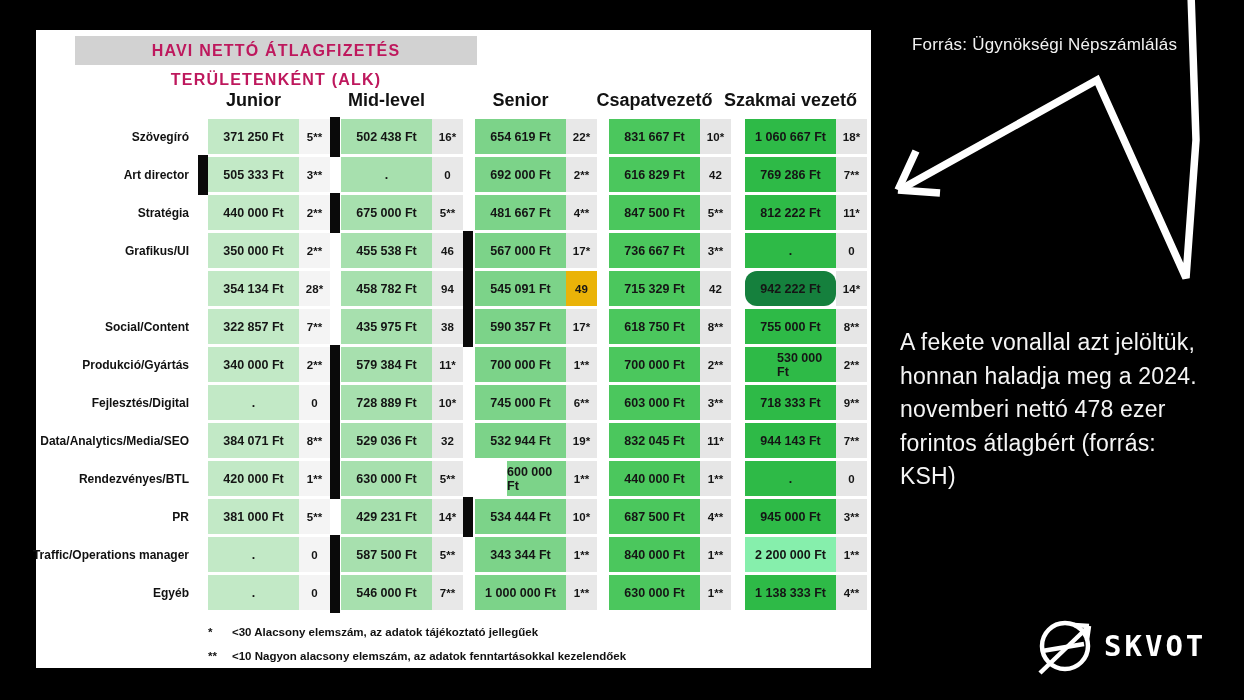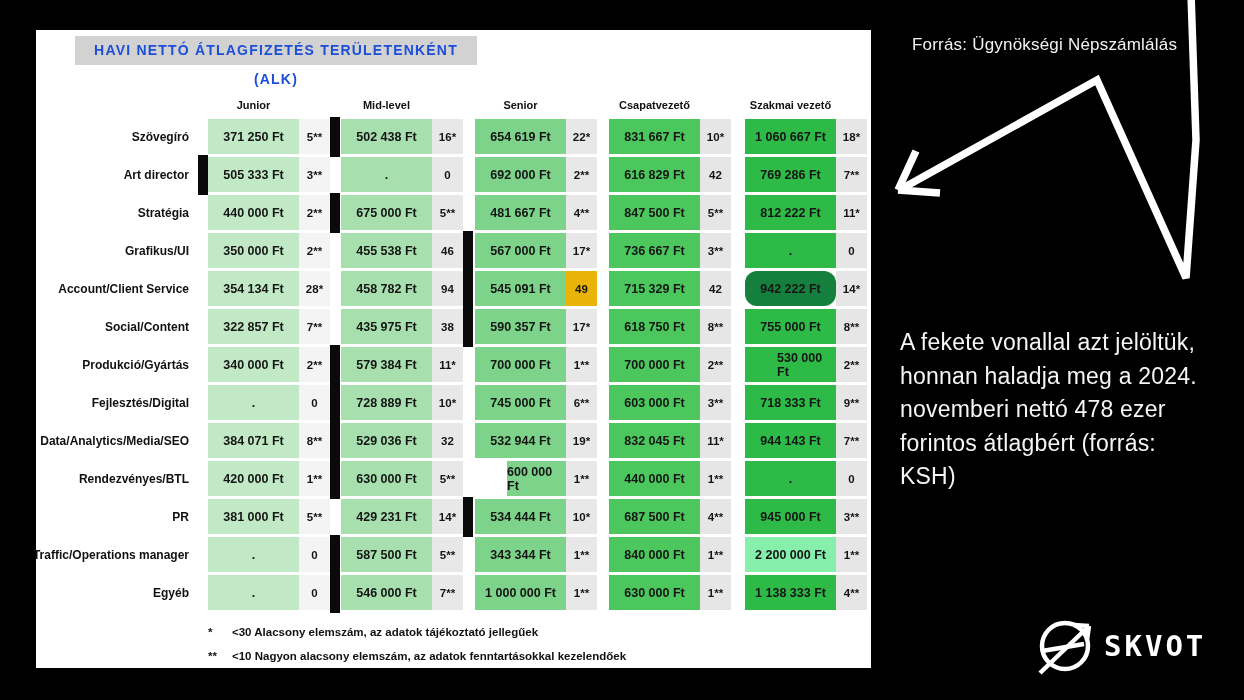--- a/index.html
+++ b/index.html
@@ -9,32 +9,32 @@
   .stage { position: absolute; left: 0; top: 0; width: 1244px; height: 700px; background: #000; }
 
   
   .panel {
     position: absolute; left: 36px; top: 30px; width: 835px; height: 638px;
     background: #fff;
   }
   .title-bar {
     position: absolute; left: 39px; top: 6px; width: 402px; height: 29px;
     line-height: 29px; text-align: center;
-    font-size: 14px; font-weight: bold; letter-spacing: 1.2px; color: #1d4ed8;
+    font-size: 16px; font-weight: bold; letter-spacing: 1.2px; color: #be185d;
   }
   .table-grid {
     position: absolute; left: 4px; top: 54px; width: 827px;
     display: grid;
     grid-template-columns: 158px 10px 91px 31px 11px 91px 31px 12px 91px 31px 12px 91px 31px 14px 91px 31px;
     grid-template-rows: 35px;
     grid-auto-rows: 38px;
   }
   .col-header {
     display: flex; align-items: flex-end; justify-content: center;
-    padding-bottom: 8px; font-size: 11px; font-weight: bold; color: #111;
+    padding-bottom: 8px; font-size: 18px; font-weight: bold; color: #111;
     white-space: nowrap;
   }
   .row-label {
     height: 35px; display: flex; align-items: center; justify-content: flex-end;
     padding-right: 9px; font-size: 12px; font-weight: bold; color: #111;
     white-space: nowrap;
   }
   .cell {
     height: 35px; display: flex; align-items: center; justify-content: center;
     font-size: 12.5px; font-weight: bold; color: #151515;
@@ -121,21 +121,20 @@
         <div class="cell" style="grid-area: 5 / 3; background: rgb(194, 233, 198);">350 000 Ft</div>
         <div class="cell count" style="grid-area: 5 / 4; background: rgb(244, 244, 244);">2**</div>
         <div class="cell" style="grid-area: 5 / 6; background: rgb(167, 224, 174);">455 538 Ft</div>
         <div class="cell count" style="grid-area: 5 / 7; background: rgb(232, 232, 232);">46</div>
         <div class="cell" style="grid-area: 5 / 9; background: rgb(124, 211, 137);">567 000 Ft</div>
         <div class="cell count" style="grid-area: 5 / 10; background: rgb(232, 232, 232);">17*</div>
         <div class="cell" style="grid-area: 5 / 12; background: rgb(75, 199, 93);">736 667 Ft</div>
         <div class="cell count" style="grid-area: 5 / 13; background: rgb(230, 230, 230);">3**</div>
         <div class="cell" style="grid-area: 5 / 15; background: rgb(46, 186, 71);">.</div>
         <div class="cell count" style="grid-area: 5 / 16; background: rgb(230, 230, 230);">0</div>
-        <div class="row-label" style="grid-area: 6 / 1;">Account/Client Service</div>
         <div class="tbar" style="grid-area: 6 / 8; background: rgb(10, 10, 10);"></div>
         <div class="cell" style="grid-area: 6 / 3; background: rgb(194, 233, 198);">354 134 Ft</div>
         <div class="cell count" style="grid-area: 6 / 4; background: rgb(244, 244, 244);">28*</div>
         <div class="cell" style="grid-area: 6 / 6; background: rgb(167, 224, 174);">458 782 Ft</div>
         <div class="cell count" style="grid-area: 6 / 7; background: rgb(232, 232, 232);">94</div>
         <div class="cell" style="grid-area: 6 / 9; background: rgb(124, 211, 137);">545 091 Ft</div>
         <div class="cell count" style="grid-area: 6 / 10; background: #eab308;">49</div>
         <div class="cell" style="grid-area: 6 / 12; background: rgb(75, 199, 93);">715 329 Ft</div>
         <div class="cell count" style="grid-area: 6 / 13; background: rgb(230, 230, 230);">42</div>
         <div class="cell" style="grid-area: 6 / 15; background: #15803d; border-radius: 12px;">942 222 Ft</div>

